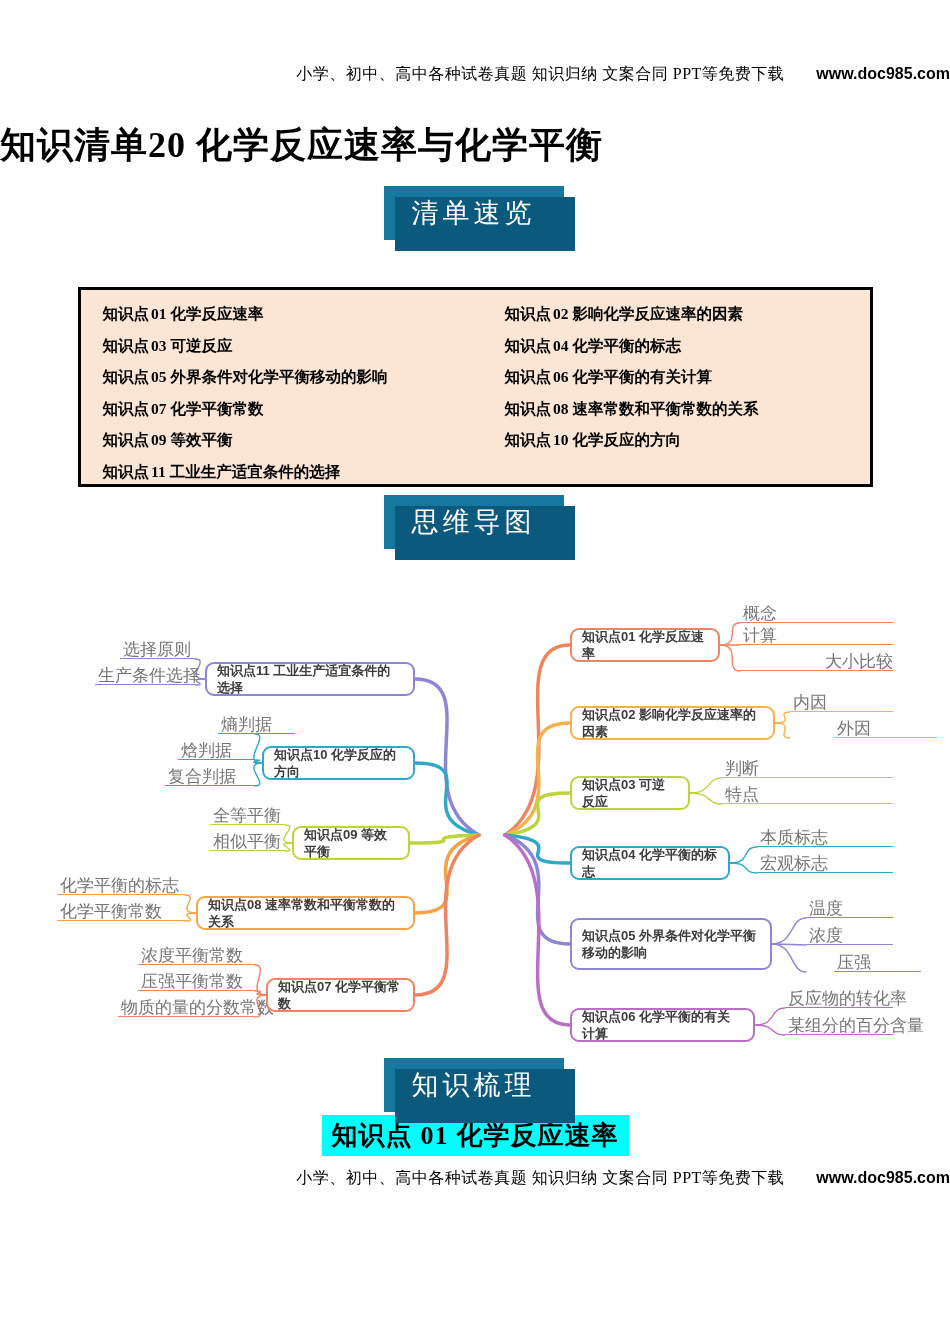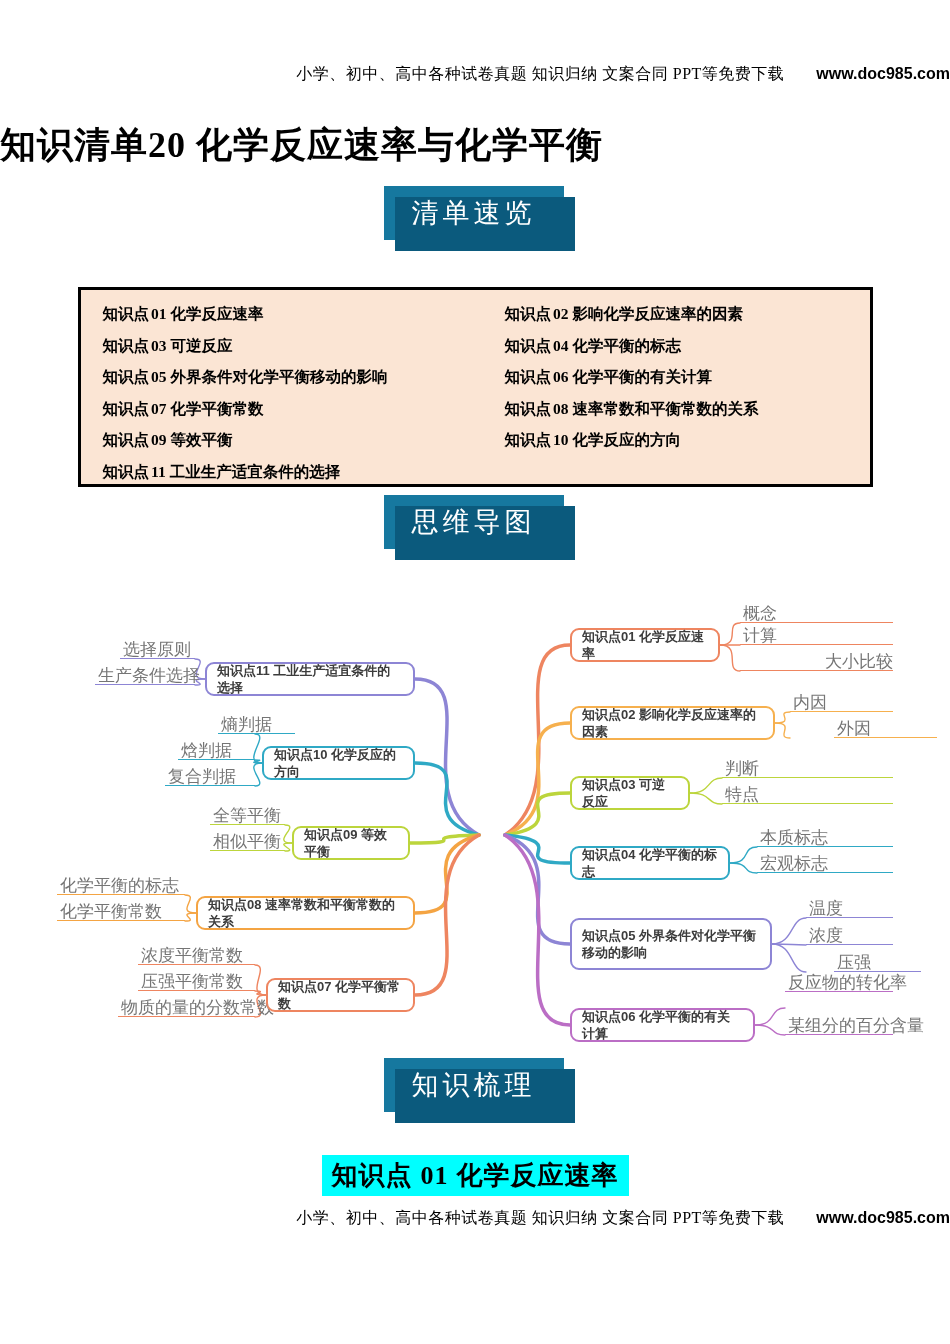--- a/index.html
+++ b/index.html
@@ -60,21 +60,21 @@
     white-space:nowrap; overflow:visible;
   }
   .mm-center {
     position:absolute; left:447px; top:205px; width:90px; height:100px;
     background:var(--center-bg,#3caa39); border:1px solid #2e8b2e; border-radius:9px;
     display:flex; flex-direction:column; justify-content:center; align-items:center;
     font-family:"Liberation Sans","DejaVu Sans",sans-serif;
     font-size:15px; font-weight:700; color:var(--center-text,#3c4088); line-height:21px;
   }
   
-  .section-row { margin-top:40px; text-align:center; }
+  .section-row { text-align:center; }
   .section-title {
     display:inline-block; background:var(--hl,#00ffff);
     font-size:26px; font-weight:700; padding:3px 10px; letter-spacing:1px;
   }
   .section-title .num { padding:0 8px; }
 </style>
 </head>
 <body>
 
 <div class="site-line">
@@ -160,21 +160,21 @@
     <span class="mm-sub" style="left: 722px; top: 181px; width: 171px; border-color: rgb(188, 213, 60);">判断</span>
     <span class="mm-sub" style="left: 722px; top: 207px; width: 171px; border-color: rgb(188, 213, 60);">特点</span>
     <div class="mm-box" style="left: 570px; top: 196px; width: 120px; height: 34px; border-color: rgb(188, 213, 60);">知识点03 可逆反应</div>
     <span class="mm-sub" style="left: 757px; top: 250px; width: 136px; border-color: rgb(47, 169, 197);">本质标志</span>
     <span class="mm-sub" style="left: 757px; top: 276px; width: 136px; border-color: rgb(47, 169, 197);">宏观标志</span>
     <div class="mm-box" style="left: 570px; top: 266px; width: 160px; height: 34px; border-color: rgb(47, 169, 197);">知识点04 化学平衡的标志</div>
     <span class="mm-sub" style="left: 806px; top: 321px; width: 87px; border-color: rgb(141, 133, 213);">温度</span>
     <span class="mm-sub" style="left: 806px; top: 348px; width: 87px; border-color: rgb(141, 133, 213);">浓度</span>
     <span class="mm-sub" style="left: 794px; top: 375px; width: 87px; border-color: rgb(141, 133, 213); margin-left: 40px;">压强</span>
     <div class="mm-box" style="left: 570px; top: 338px; width: 202px; height: 52px; border-color: rgb(141, 133, 213);">知识点05 外界条件对化学平衡移动的影响</div>
-    <span class="mm-sub" style="left: 785px; top: 395px; width: 108px; border-color: rgb(187, 110, 197);">反应物的转化率</span>
+    <span class="mm-sub" style="left: 785px; top: 411px; width: 108px; border-color: rgb(187, 110, 197);">反应物的转化率</span>
     <span class="mm-sub" style="left: 785px; top: 438px; width: 108px; border-color: rgb(187, 110, 197);">某组分的百分含量</span>
     <div class="mm-box" style="left: 570px; top: 428px; width: 185px; height: 34px; border-color: rgb(187, 110, 197);">知识点06 化学平衡的有关计算</div>
     <span class="mm-sub" style="left: 120px; top: 62px; width: 75px; border-color: rgb(141, 133, 213);">选择原则</span>
     <span class="mm-sub" style="left: 95px; top: 88px; width: 100px; border-color: rgb(141, 133, 213);">生产条件选择</span>
     <div class="mm-box" style="left: 205px; top: 82px; width: 210px; height: 34px; border-color: rgb(141, 133, 213);">知识点11 工业生产适宜条件的选择</div>
     <span class="mm-sub" style="left: 178px; top: 137px; width: 77px; border-color: rgb(47, 169, 197); margin-left: 40px;">熵判据</span>
     <span class="mm-sub" style="left: 178px; top: 163px; width: 77px; border-color: rgb(47, 169, 197);">焓判据</span>
     <span class="mm-sub" style="left: 165px; top: 189px; width: 90px; border-color: rgb(47, 169, 197);">复合判据</span>
     <div class="mm-box" style="left: 262px; top: 166px; width: 153px; height: 34px; border-color: rgb(47, 169, 197);">知识点10 化学反应的方向</div>
     <span class="mm-sub" style="left: 210px; top: 228px; width: 75px; border-color: rgb(188, 213, 60);">全等平衡</span>

